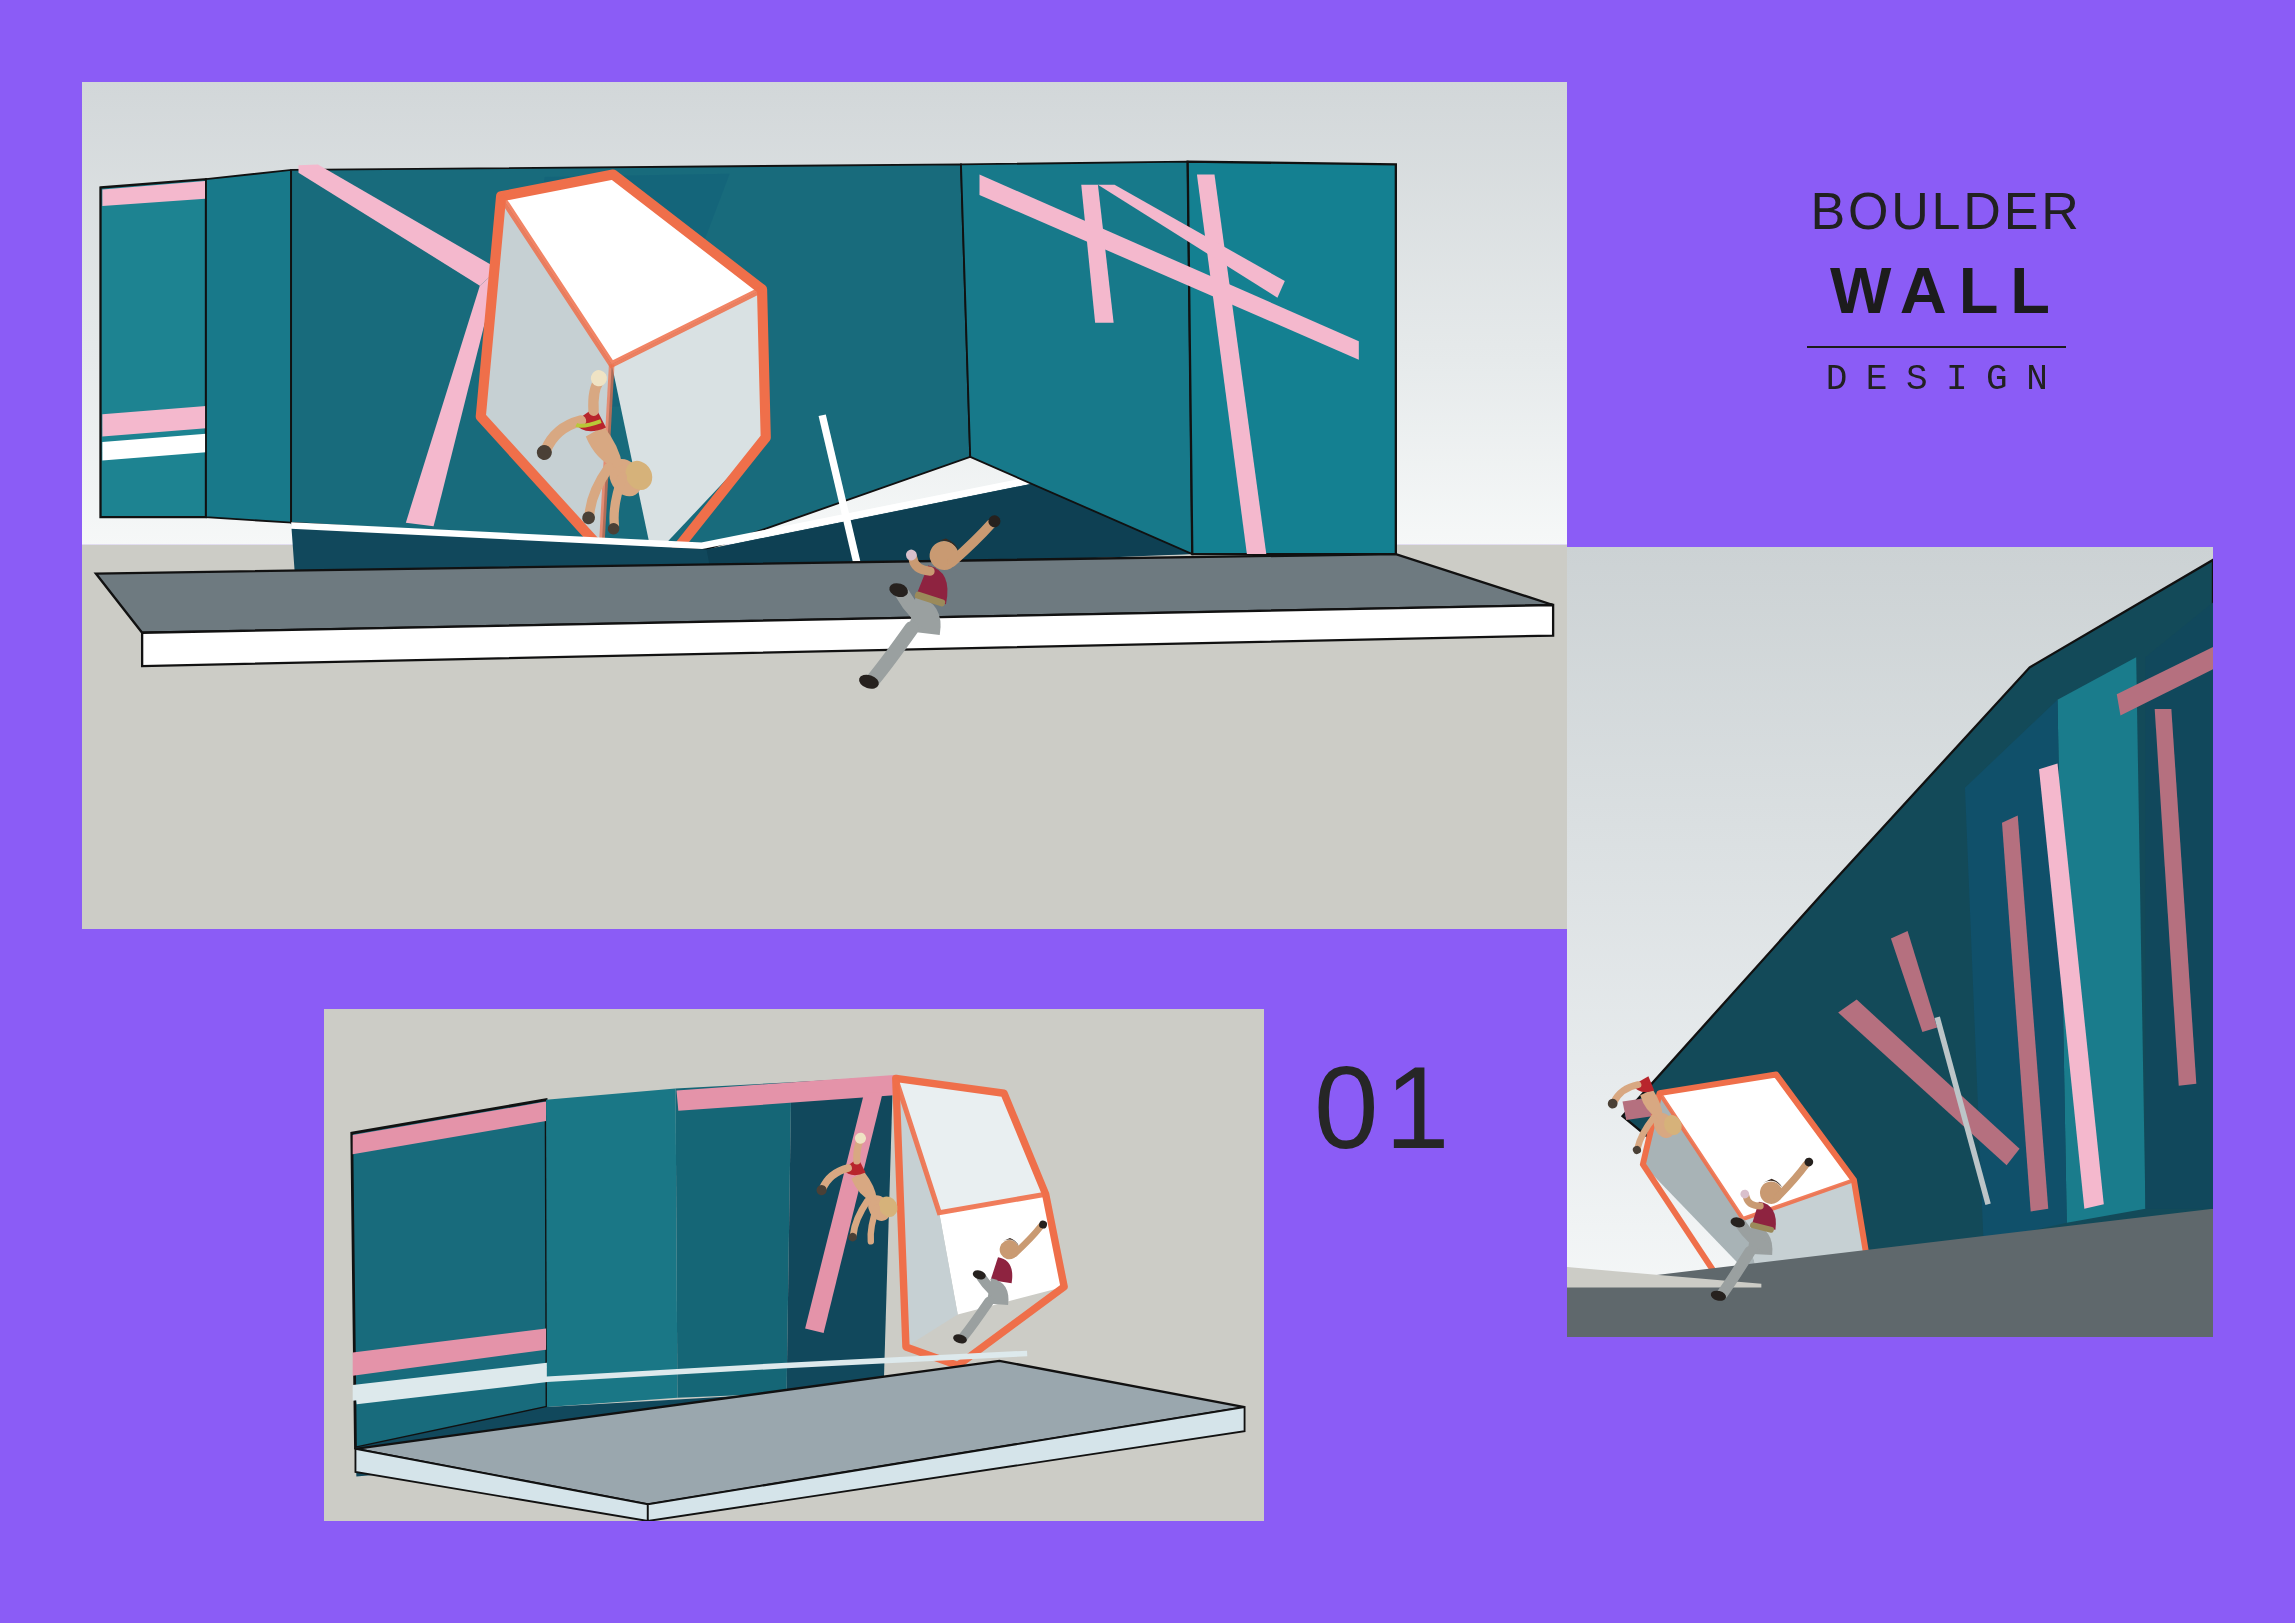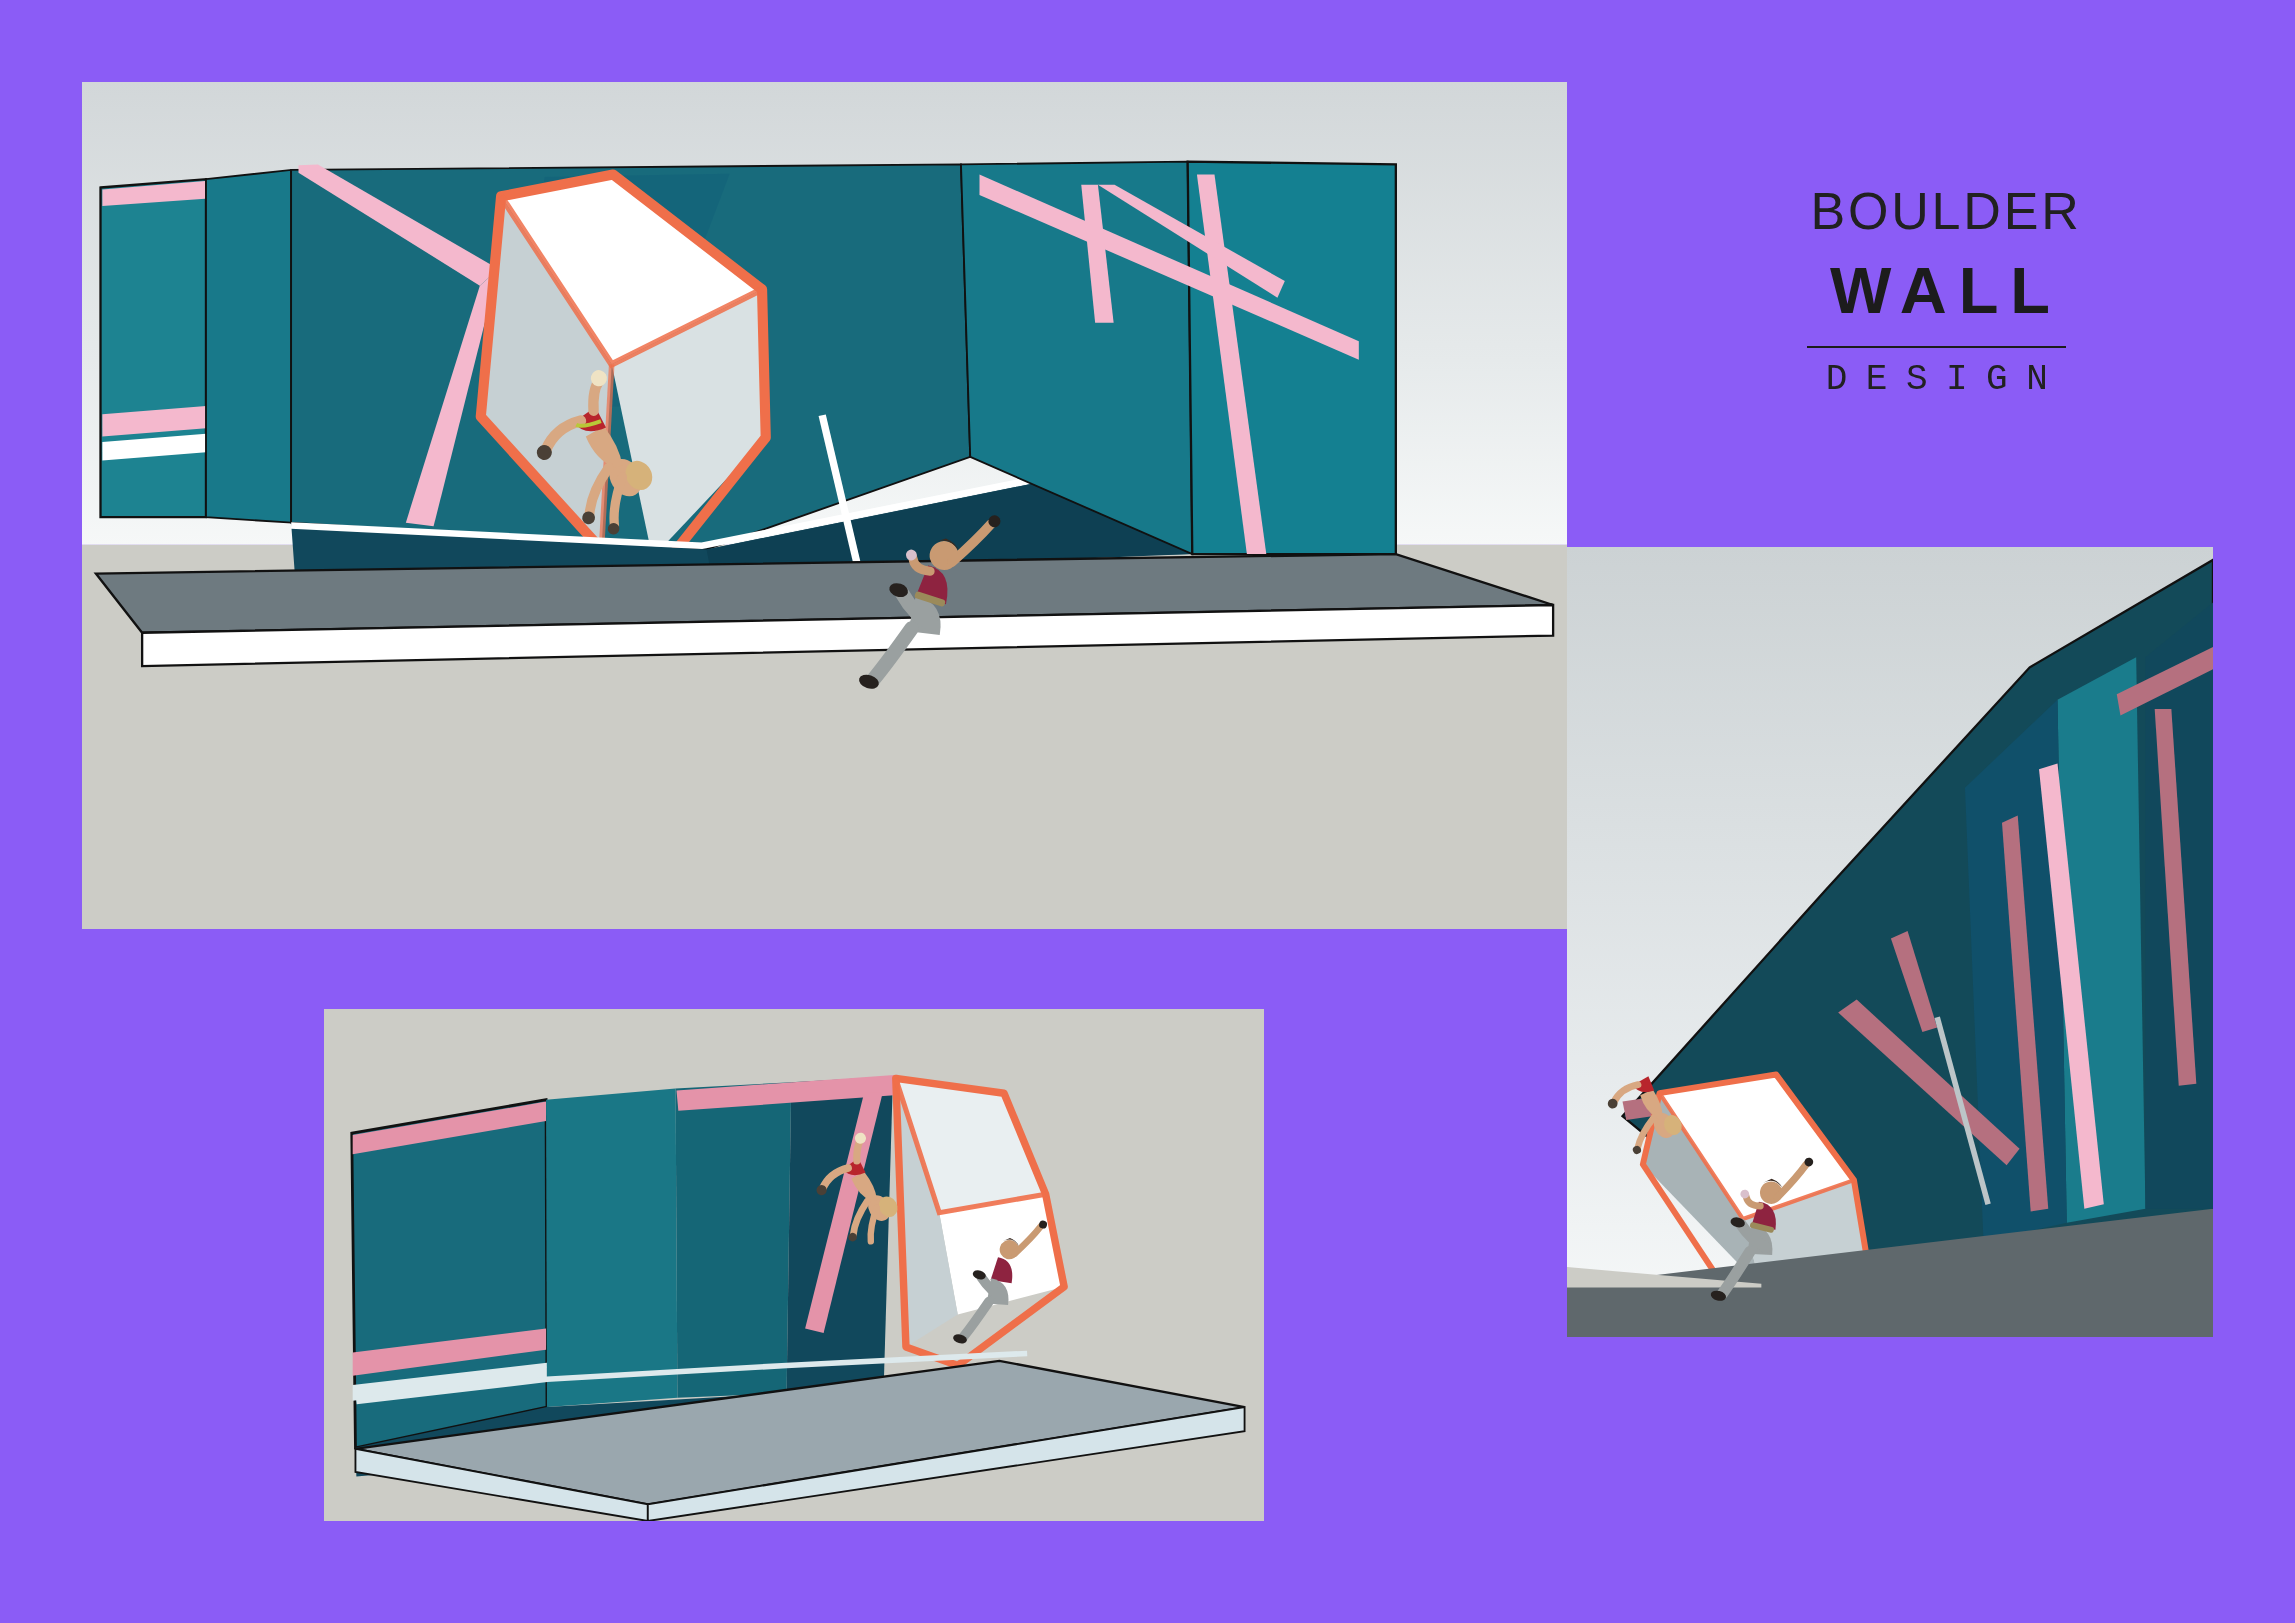--- a/index.html
+++ b/index.html
@@ -265,15 +265,16 @@
     </svg>
   </div>
 
   <div id="logo-block">
     <div class="logo-boulder">BOULDER</div>
     <div class="logo-wall">WALL</div>
     <div class="logo-rule"></div>
     <div class="logo-design">DESIGN</div>
   </div>
 
+  <div id="page-number">01</div>
 
 </div>
 
 
 </body></html>

